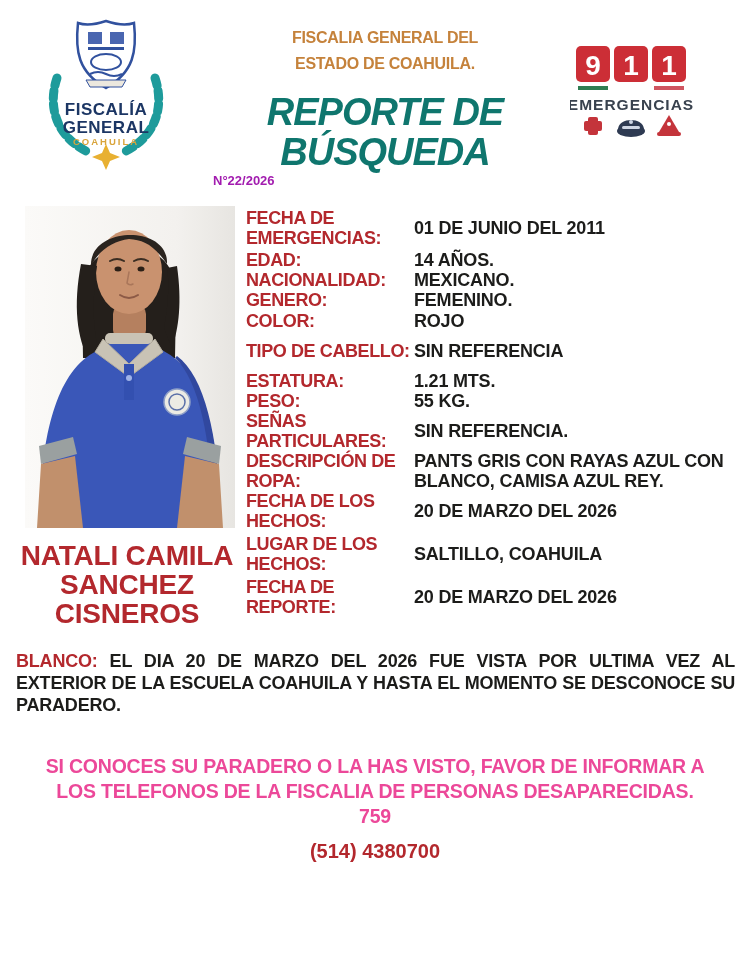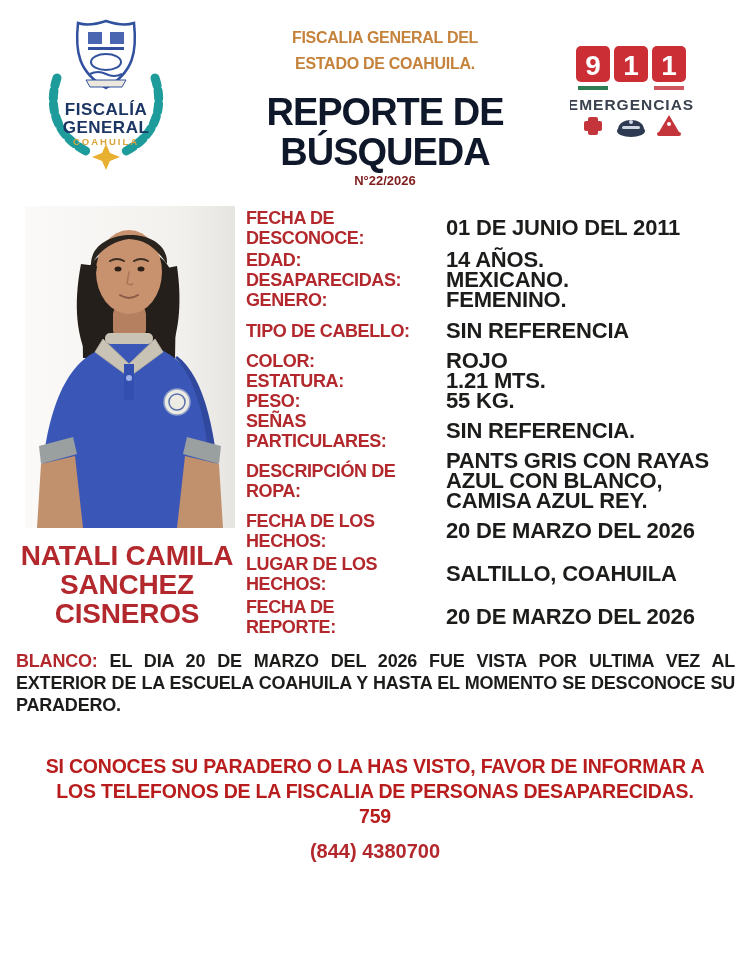--- a/index.html
+++ b/index.html
@@ -4,41 +4,41 @@
 <style>
   html,body{margin:0;padding:0;background:#ffffff;}
   .page{position:relative;width:750px;height:970px;background:#ffffff;overflow:hidden;
         font-family:"Liberation Sans",sans-serif;font-weight:bold;}
   svg text{font-family:"Liberation Sans",sans-serif;font-weight:bold;}
 
   .logo{position:absolute;left:38px;top:16px;}
   .org-title{position:absolute;left:213px;top:25px;width:344px;text-align:center;
              color:#c5823b;font-size:16px;line-height:26px;letter-spacing:-0.3px;}
   .report-title{position:absolute;left:213px;top:92px;width:344px;text-align:center;
-                color:#0f172a;font-size:38px;line-height:40px;letter-spacing:-1px;}
-  .report-number{position:absolute;left:213px;top:173px;width:344px;text-align:center;
-                 color:#7f1d1d;font-size:13px;}
+                color:#0f766e;font-size:38px;line-height:40px;letter-spacing:-1px;font-style:italic;}
+  .report-number{position:absolute;left:213px;top:173px;width:344px;
+                 color:#a21caf;font-size:13px;}
   .e911{position:absolute;left:570px;top:44px;}
 
   .photo{position:absolute;left:25px;top:206px;}
   .name{position:absolute;left:8px;top:541px;width:238px;text-align:center;
         color:#b3282d;font-size:28px;line-height:29px;letter-spacing:-0.2px;}
 
   .fields{position:absolute;left:246px;top:208px;width:497px;}
   .frow{display:flex;align-items:center;min-height:20px;}
   .frow.two{min-height:40px;}
   .m1{margin-bottom:1px}.m2{margin-bottom:2px}.m3{margin-bottom:3px}
   .flabel{flex:none;width:168px;color:#b3282d;font-size:18px;line-height:20px;letter-spacing:-0.4px;}
-  .fvalue{flex:1;color:#1c1c1a;font-size:22px;line-height:20px;letter-spacing:-0.2px;margin-left:32px;}
+  .fvalue{flex:1;color:#1c1c1a;font-size:18px;line-height:20px;letter-spacing:-0.2px;}
 
   .hechos{position:absolute;left:16px;top:650px;width:719px;color:#1c1c1a;
           font-size:18px;line-height:22px;text-align:justify;letter-spacing:-0.2px;}
   .hechos .hl{color:#b3282d;}
   .notice{position:absolute;left:15px;top:754px;width:720px;text-align:center;
-          color:#b91c1c;font-size:19.5px;line-height:25px;letter-spacing:-0.2px;}
+          color:#ec4899;font-size:19.5px;line-height:25px;letter-spacing:-0.2px;}
   .phone{position:absolute;left:15px;top:840px;width:720px;text-align:center;
          color:#b3282d;font-size:20px;}
 </style>
 </head>
 <body>
 
 <div class="page">
 
   <svg class="logo" width="136" height="156" viewBox="0 0 136 156">
     <g>
@@ -138,42 +138,42 @@
     </g>
   </svg>
 
   <div class="name">
     <div>NATALI CAMILA</div>
     <div>SANCHEZ CISNEROS</div>
   </div>
 
   <div class="fields">
     <div class="frow two m2">
-      <div class="flabel">FECHA DE DESCONOCE:</div>
+      <div class="flabel">FECHA DE EMERGENCIAS:</div>
       <div class="fvalue">01 DE JUNIO DEL 2011</div>
     </div>
     <div class="frow">
       <div class="flabel">EDAD:</div>
       <div class="fvalue">14 AÑOS.</div>
     </div>
     <div class="frow">
-      <div class="flabel">DESAPARECIDAS:</div>
+      <div class="flabel">NACIONALIDAD:</div>
       <div class="fvalue">MEXICANO.</div>
     </div>
     <div class="frow m1">
       <div class="flabel">GENERO:</div>
       <div class="fvalue">FEMENINO.</div>
     </div>
+    <div class="frow">
+      <div class="flabel">COLOR:</div>
+      <div class="fvalue">ROJO</div>
+    </div>
     <div class="frow two">
       <div class="flabel">TIPO DE CABELLO:</div>
       <div class="fvalue">SIN REFERENCIA</div>
-    </div>
-    <div class="frow">
-      <div class="flabel">COLOR:</div>
-      <div class="fvalue">ROJO</div>
     </div>
     <div class="frow">
       <div class="flabel">ESTATURA:</div>
       <div class="fvalue">1.21 MTS.</div>
     </div>
     <div class="frow">
       <div class="flabel">PESO:</div>
       <div class="fvalue">55 KG.</div>
     </div>
     <div class="frow two">
@@ -199,15 +199,15 @@
   </div>
 
   <div class="hechos"><span class="hl">BLANCO:</span> <span>EL DIA 20 DE MARZO DEL 2026 FUE VISTA POR ULTIMA VEZ AL EXTERIOR DE LA ESCUELA COAHUILA Y HASTA EL MOMENTO SE DESCONOCE SU PARADERO.</span></div>
 
   <div class="notice">
     <div>SI CONOCES SU PARADERO O LA HAS VISTO, FAVOR DE INFORMAR A</div>
     <div>LOS TELEFONOS DE LA FISCALIA DE PERSONAS DESAPARECIDAS.</div>
     <div>759</div>
   </div>
 
-  <div class="phone">(844) 4380700</div>
+  <div class="phone">(514) 4380700</div>
 
 </div>
 
 </body></html>

